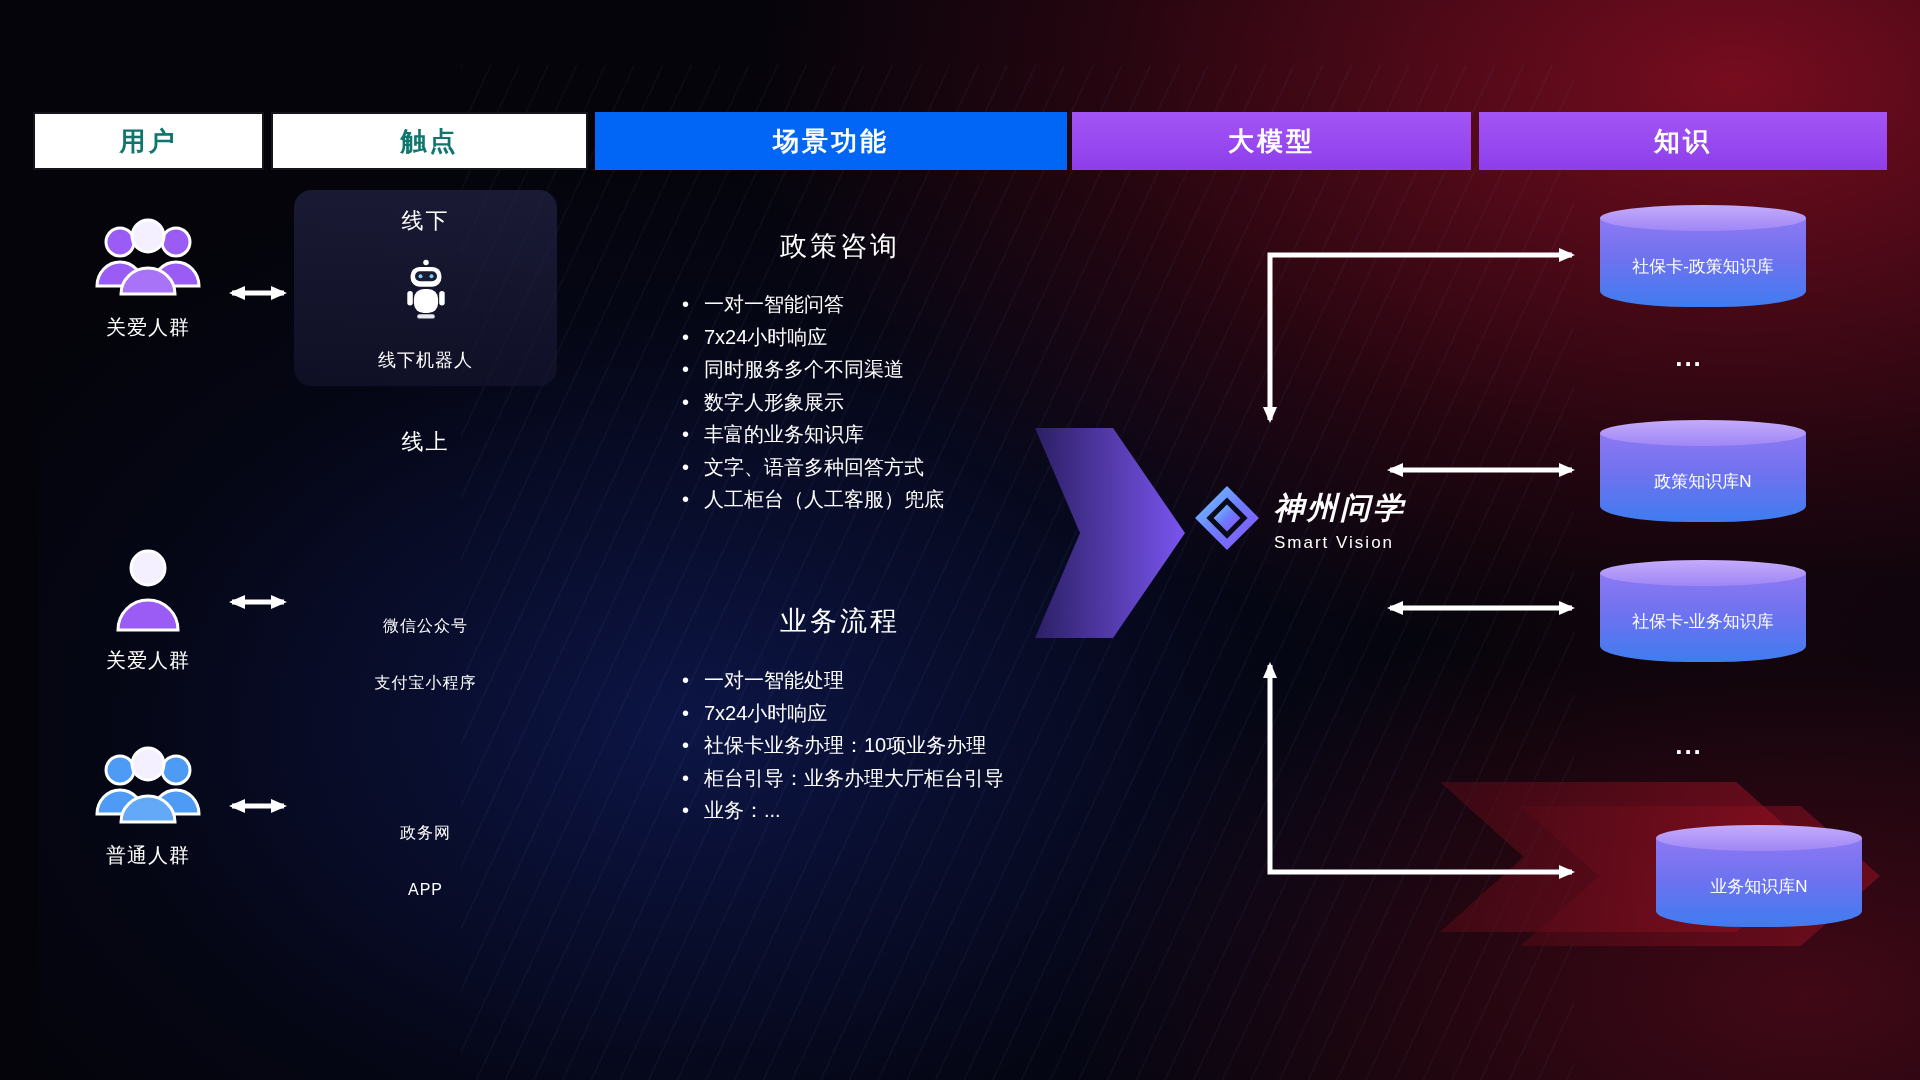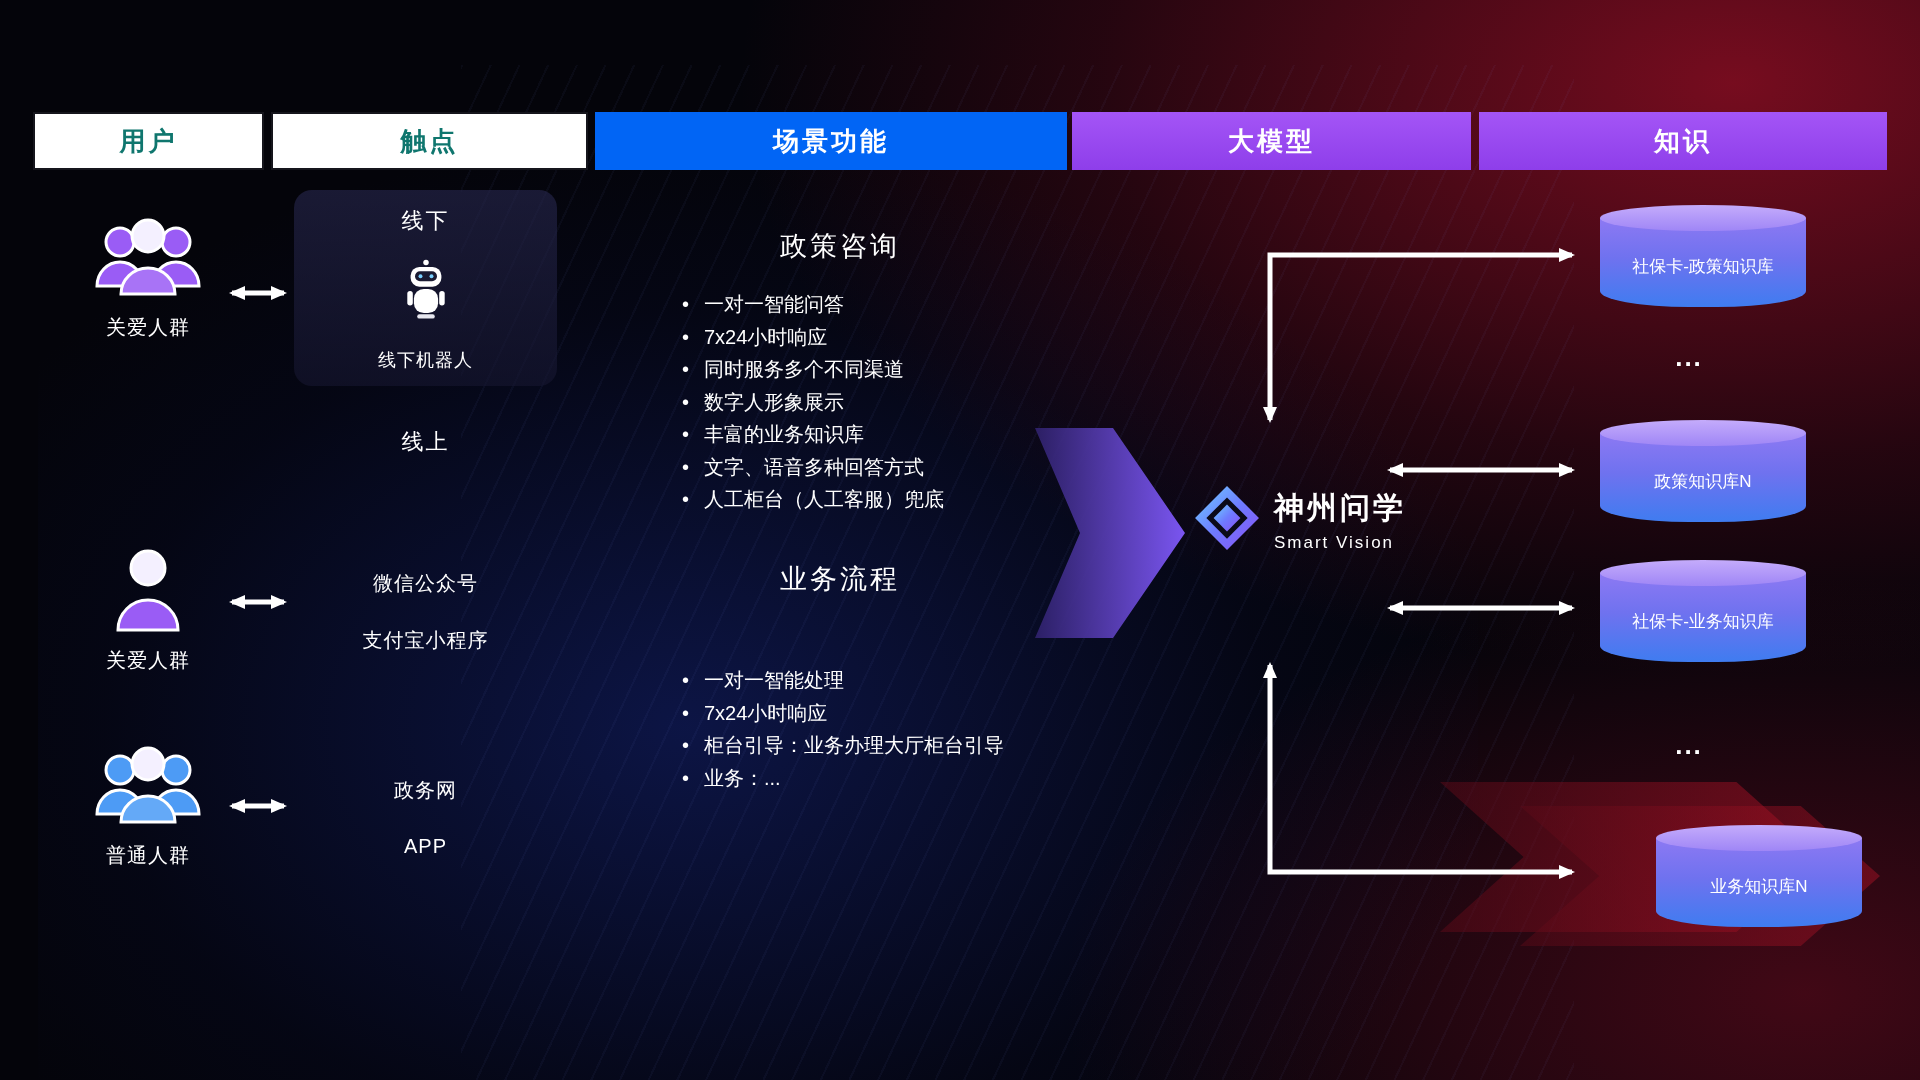--- a/index.html
+++ b/index.html
@@ -40,38 +40,38 @@
   
   .offline-box{ position:absolute; left:294px; top:190px; width:263px; height:196px;
     background:linear-gradient(180deg, rgba(40,40,80,.60), rgba(22,22,48,.60));
     border-radius:18px; z-index:4;
     display:flex; flex-direction:column; align-items:center; justify-content:space-between;
     padding:16px 10px 14px; }
   .offline-box .t-top{ font-size:22px; letter-spacing:2px; }
   .offline-box .t-bottom{ font-size:18px; letter-spacing:1px; }
   .tp-text{ position:absolute; left:294px; width:263px; text-align:center; z-index:4; }
   .tp-online{ font-size:22px; letter-spacing:2px; }
-  .tp-channel{ font-size:20px; letter-spacing:1px; }
+  .tp-channel{ font-size:16px; letter-spacing:1px;margin-top:46px; }
 
   
   .sec-title{ position:absolute; width:300px; text-align:center; z-index:4;
     font-size:27px; letter-spacing:3px; }
   .bullets{ position:absolute; z-index:4; font-size:20px; line-height:32.5px; }
   .bullet{ position:relative; padding-left:24px; }
   .bullet::before{ content:"•"; position:absolute; left:2px; }
 
   
   .big-arrow{ position:absolute; left:1035px; top:428px; width:150px; height:210px; z-index:3;
     background:linear-gradient(90deg, rgba(48,34,110,.88), #7a55f0);
     clip-path:polygon(0 0,52% 0,100% 50%,52% 100%,0 100%,30% 50%); }
 
   
   .logo{ position:absolute; left:1194px; top:485px; z-index:4; display:flex; align-items:center; }
   .logo-text{ margin-left:14px; }
-  .logo-name{ font-size:30px; font-weight:bold; letter-spacing:3px; }
+  .logo-name{ font-size:30px; font-weight:bold; letter-spacing:3px;font-style:italic; }
   .logo-sub{ font-size:17px; letter-spacing:2px; margin-top:4px; }
 
   
   .db{ position:absolute; width:206px; height:102px; z-index:4; }
   .db-top{ position:absolute; left:0; right:0; top:0; height:26px; border-radius:50%;
     background:linear-gradient(180deg,#c4abfb,#9f86f6); z-index:2; }
   .db-body{ position:absolute; left:0; right:0; top:13px; bottom:0;
     border-radius:0 0 89px 89px / 0 0 16px 16px;
     background:linear-gradient(180deg,#8d79f3 0%, #6f72ef 45%, #3f7cf0 100%);
     display:flex; align-items:center; justify-content:center;
@@ -194,24 +194,25 @@
   <div class="bullets" style="left:680px; top:288px;">
     <div class="bullet">一对一智能问答</div>
     <div class="bullet">7x24小时响应</div>
     <div class="bullet">同时服务多个不同渠道</div>
     <div class="bullet">数字人形象展示</div>
     <div class="bullet">丰富的业务知识库</div>
     <div class="bullet">文字、语音多种回答方式</div>
     <div class="bullet">人工柜台（人工客服）兜底</div>
   </div>
 
-  <div class="sec-title" style="left:690px; top:561px;">业务流程</div>
+  <div class="sec-title" style="left:690px; top:603px;">业务流程</div>
   <div class="bullets" style="left:680px; top:664px;">
     <div class="bullet">一对一智能处理</div>
     <div class="bullet">7x24小时响应</div>
+    <div class="bullet">社保卡业务办理：10项业务办理</div>
     <div class="bullet">柜台引导：业务办理大厅柜台引导</div>
     <div class="bullet">业务：...</div>
   </div>
 
   <div class="big-arrow"></div>
 
   <div class="logo">
     <span>
       <svg width="66" height="66" viewBox="0 0 64 64">
         <defs>

